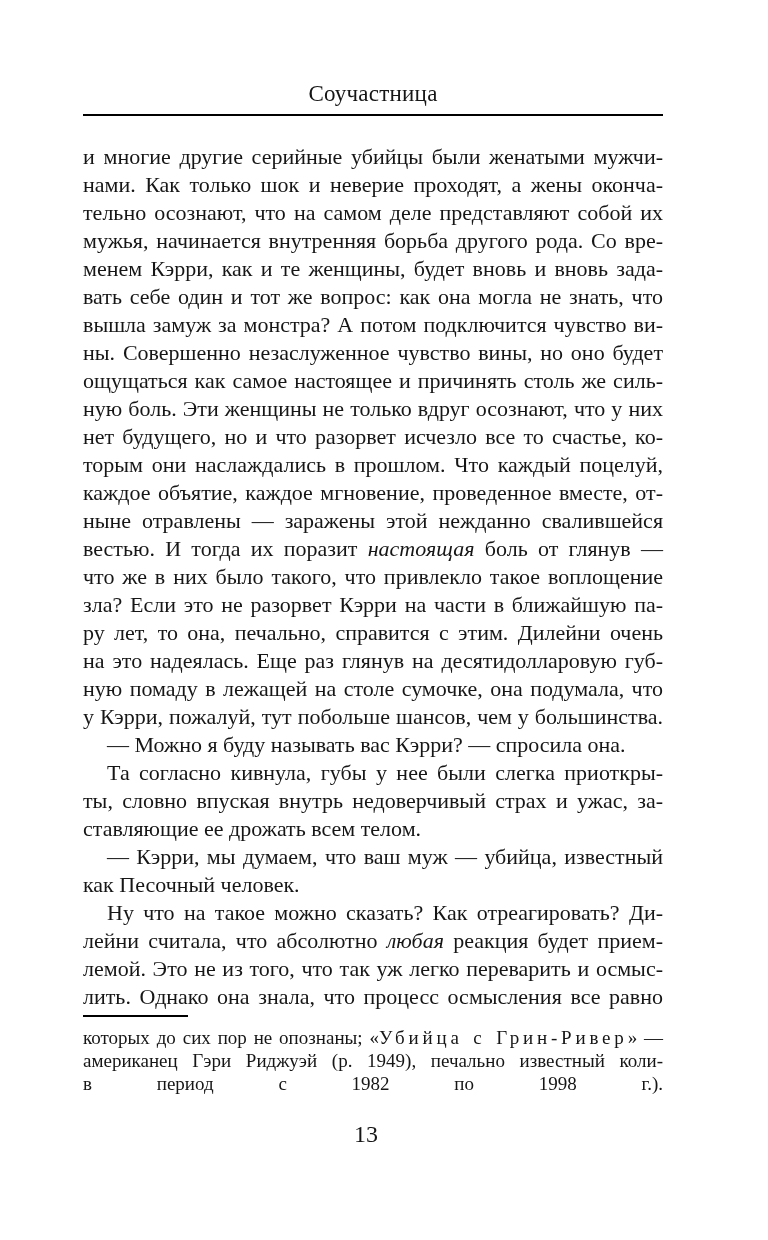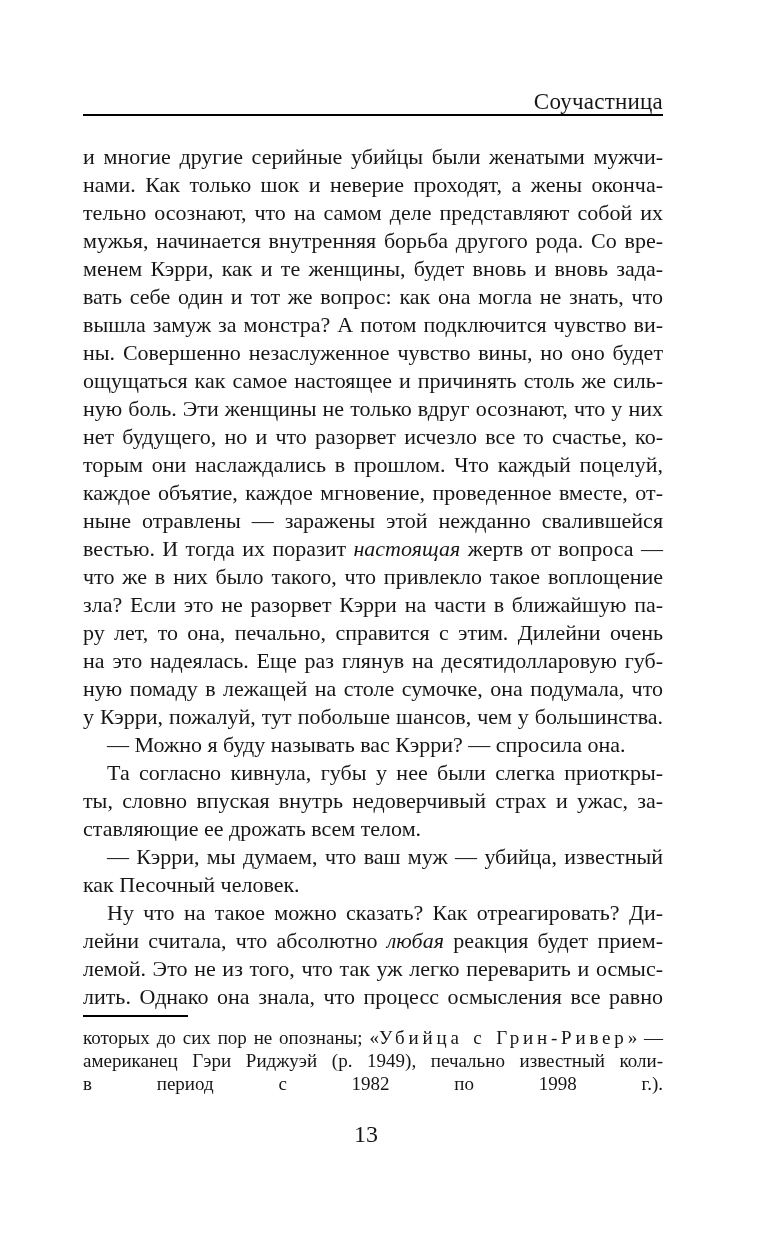--- a/index.html
+++ b/index.html
@@ -12,22 +12,22 @@
     width:768px;height:1240px;
     background:var(--bg);
     font-family:"Liberation Serif","DejaVu Serif",serif;
     color:var(--text);
     overflow:hidden;
   }
   .page{position:relative;width:768px;height:1240px;background:var(--bg);}
 
   
   .running-header{
-    position:absolute;left:83px;top:88px;width:580px;
-    text-align:right;font-size:23px;line-height:28px;
+    position:absolute;left:83px;top:80px;width:580px;
+    text-align:center;font-size:23px;line-height:28px;
     letter-spacing:0.01em;
   }
   .header-rule{
     position:absolute;left:83px;top:114px;width:580px;height:2px;
     background:var(--rule);
   }
 
   
   .body-text{
     position:absolute;left:83px;top:143px;width:580px;
@@ -82,21 +82,21 @@
       <div class="ln"><span>менем Кэрри, как и те женщины, будет вновь и вновь зада-</span></div>
       <div class="ln"><span>вать себе один и тот же вопрос: как она могла не знать, что</span></div>
       <div class="ln"><span>вышла замуж за монстра? А потом подключится чувство ви-</span></div>
       <div class="ln"><span>ны. Совершенно незаслуженное чувство вины, но оно будет</span></div>
       <div class="ln"><span>ощущаться как самое настоящее и причинять столь же силь-</span></div>
       <div class="ln"><span>ную боль. Эти женщины не только вдруг осознают, что у них</span></div>
       <div class="ln"><span>нет будущего, но и что разорвет исчезло все то счастье, ко-</span></div>
       <div class="ln"><span>торым они наслаждались в прошлом. Что каждый поцелуй,</span></div>
       <div class="ln"><span>каждое объятие, каждое мгновение, проведенное вместе, от-</span></div>
       <div class="ln"><span>ныне отравлены — заражены этой нежданно свалившейся</span></div>
-      <div class="ln"><span>вестью. И тогда их поразит </span><span class="it">настоящая</span><span> жертв от вопроса —</span></div>
+      <div class="ln"><span>вестью. И тогда их поразит </span><span class="it">настоящая</span><span> боль от глянув —</span></div>
       <div class="ln"><span>что же в них было такого, что привлекло такое воплощение</span></div>
       <div class="ln"><span>зла? Если это не разорвет Кэрри на части в ближайшую па-</span></div>
       <div class="ln"><span>ру лет, то она, печально, справится с этим. Дилейни очень</span></div>
       <div class="ln"><span>на это надеялась. Еще раз глянув на десятидолларовую губ-</span></div>
       <div class="ln"><span>ную помаду в лежащей на столе сумочке, она подумала, что</span></div>
       <div class="ln"><span>у Кэрри, пожалуй, тут побольше шансов, чем у большинства.</span></div>
       <div class="ln ind last"><span>— Можно я буду называть вас Кэрри? — спросила она.</span></div>
       <div class="ln ind"><span>Та согласно кивнула, губы у нее были слегка приоткры-</span></div>
       <div class="ln"><span>ты, словно впуская внутрь недоверчивый страх и ужас, за-</span></div>
       <div class="ln last"><span>ставляющие ее дрожать всем телом.</span></div>

